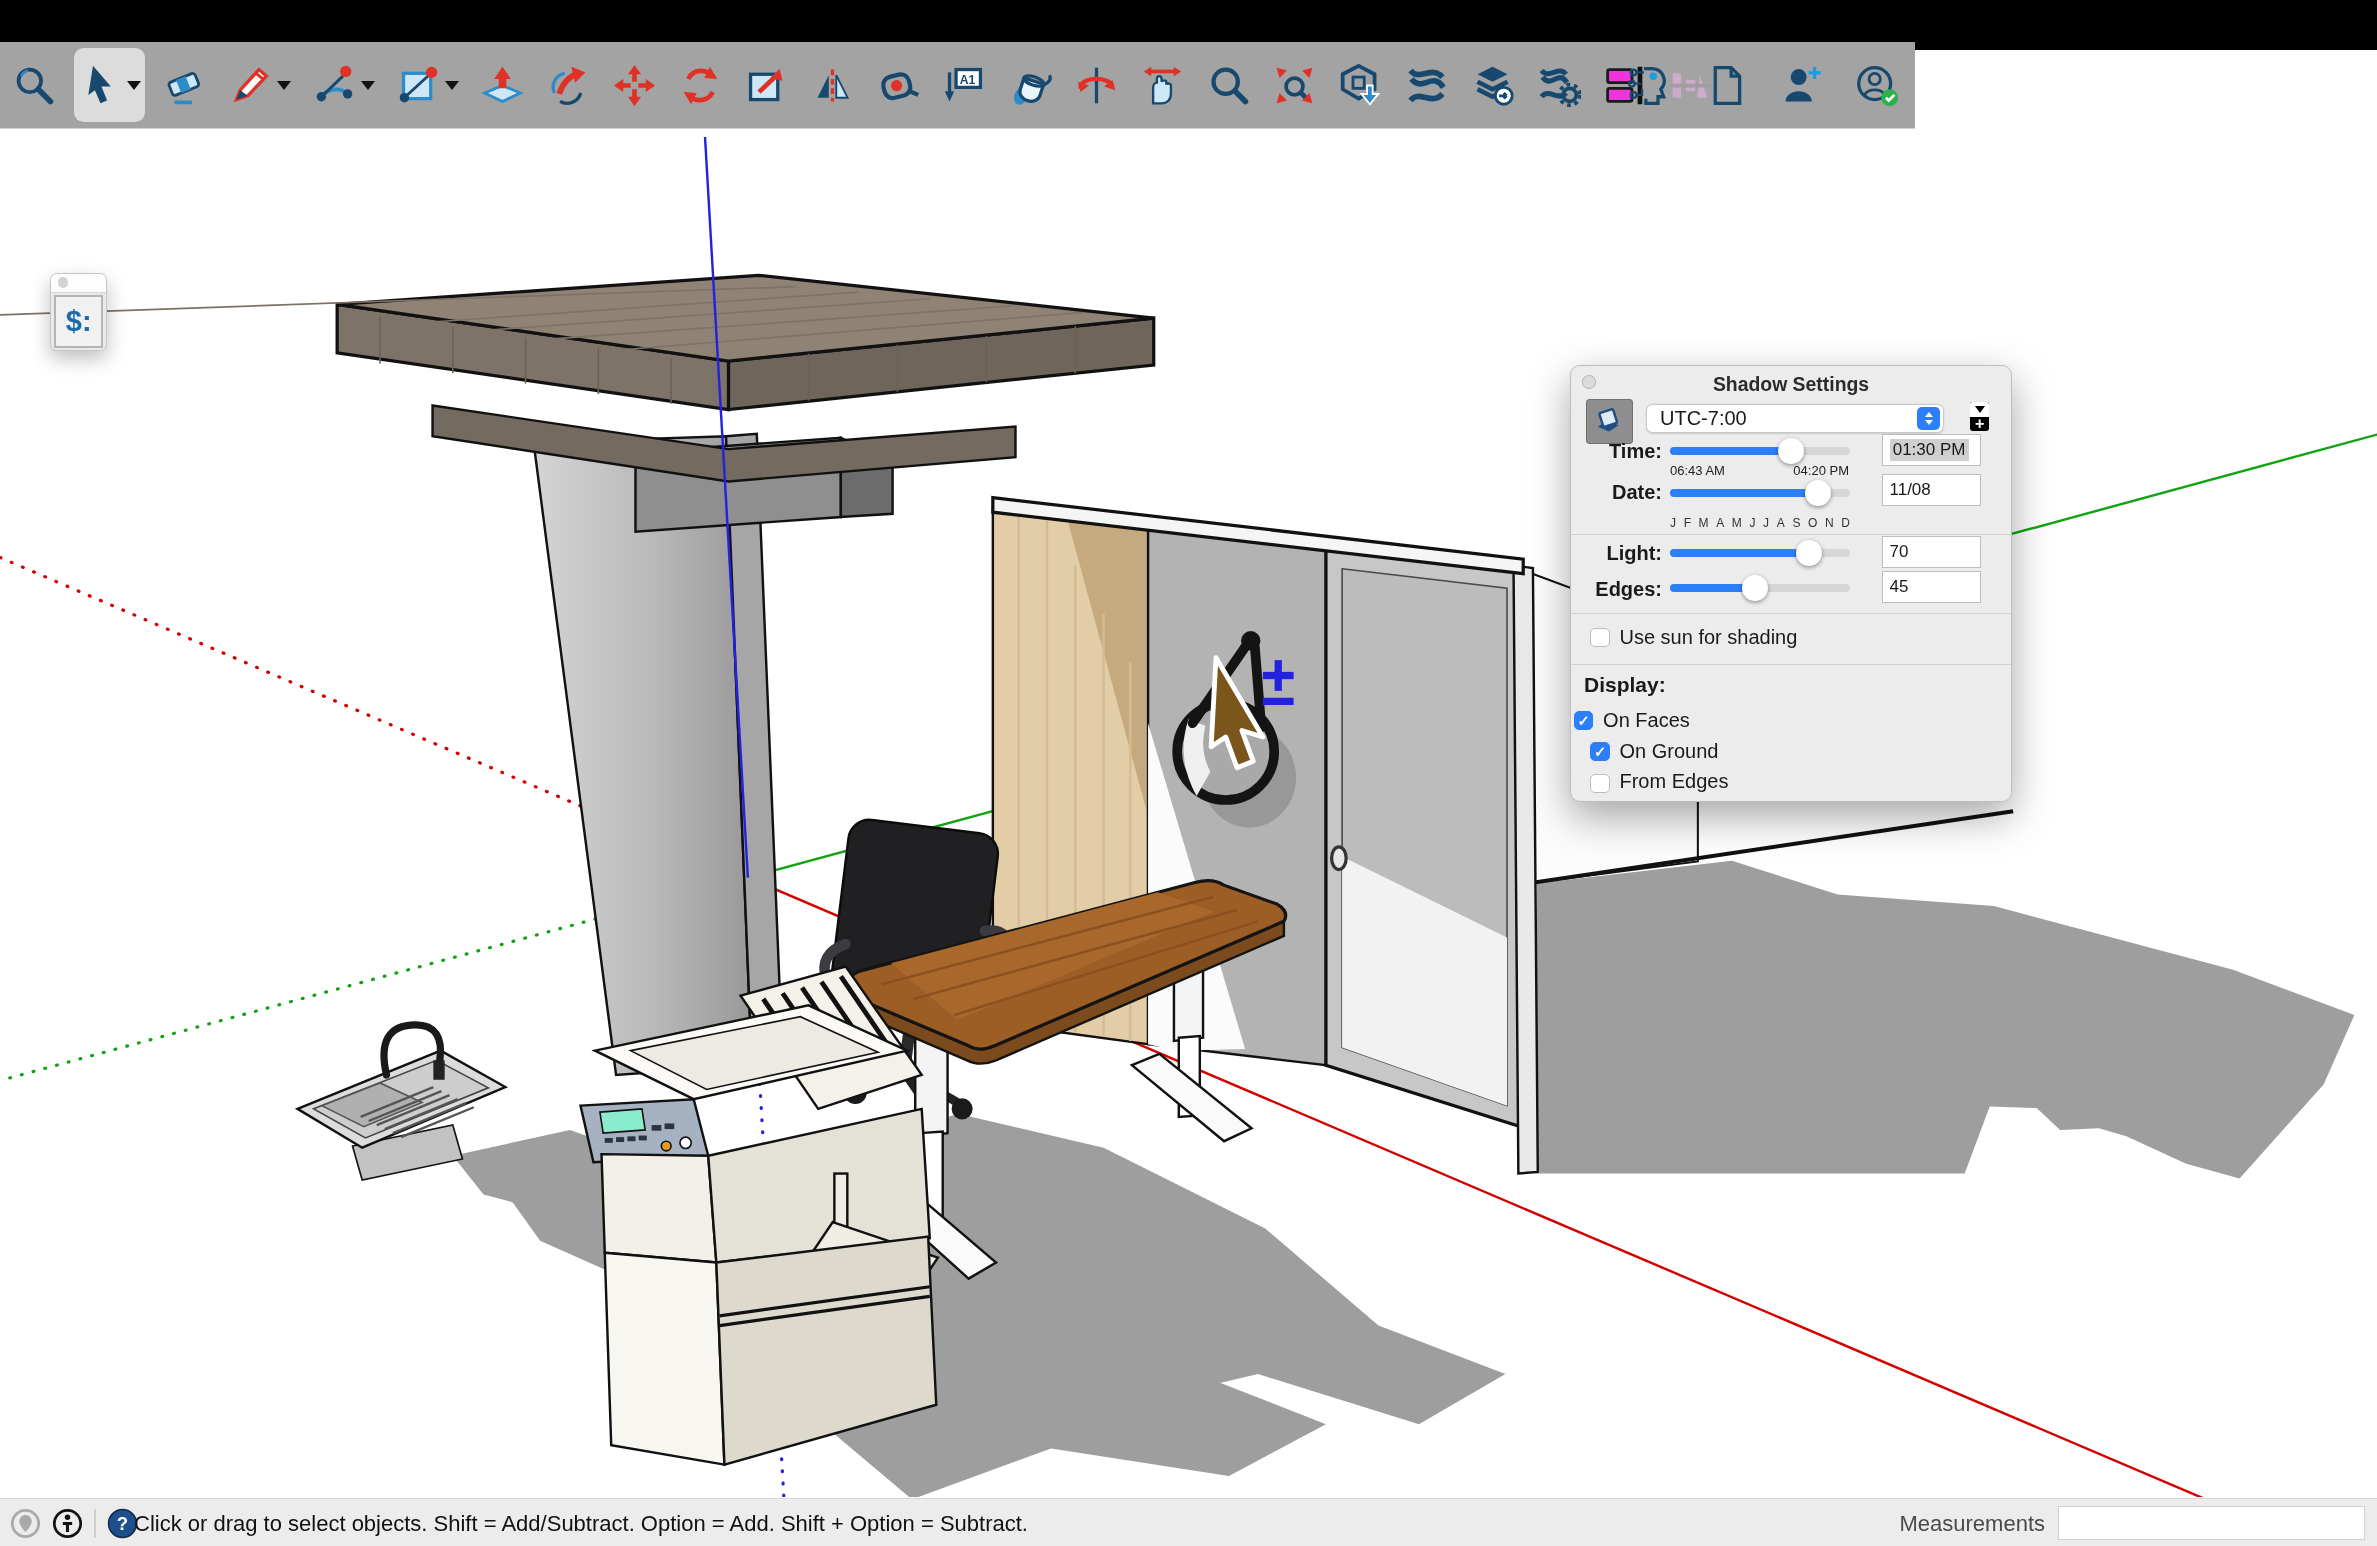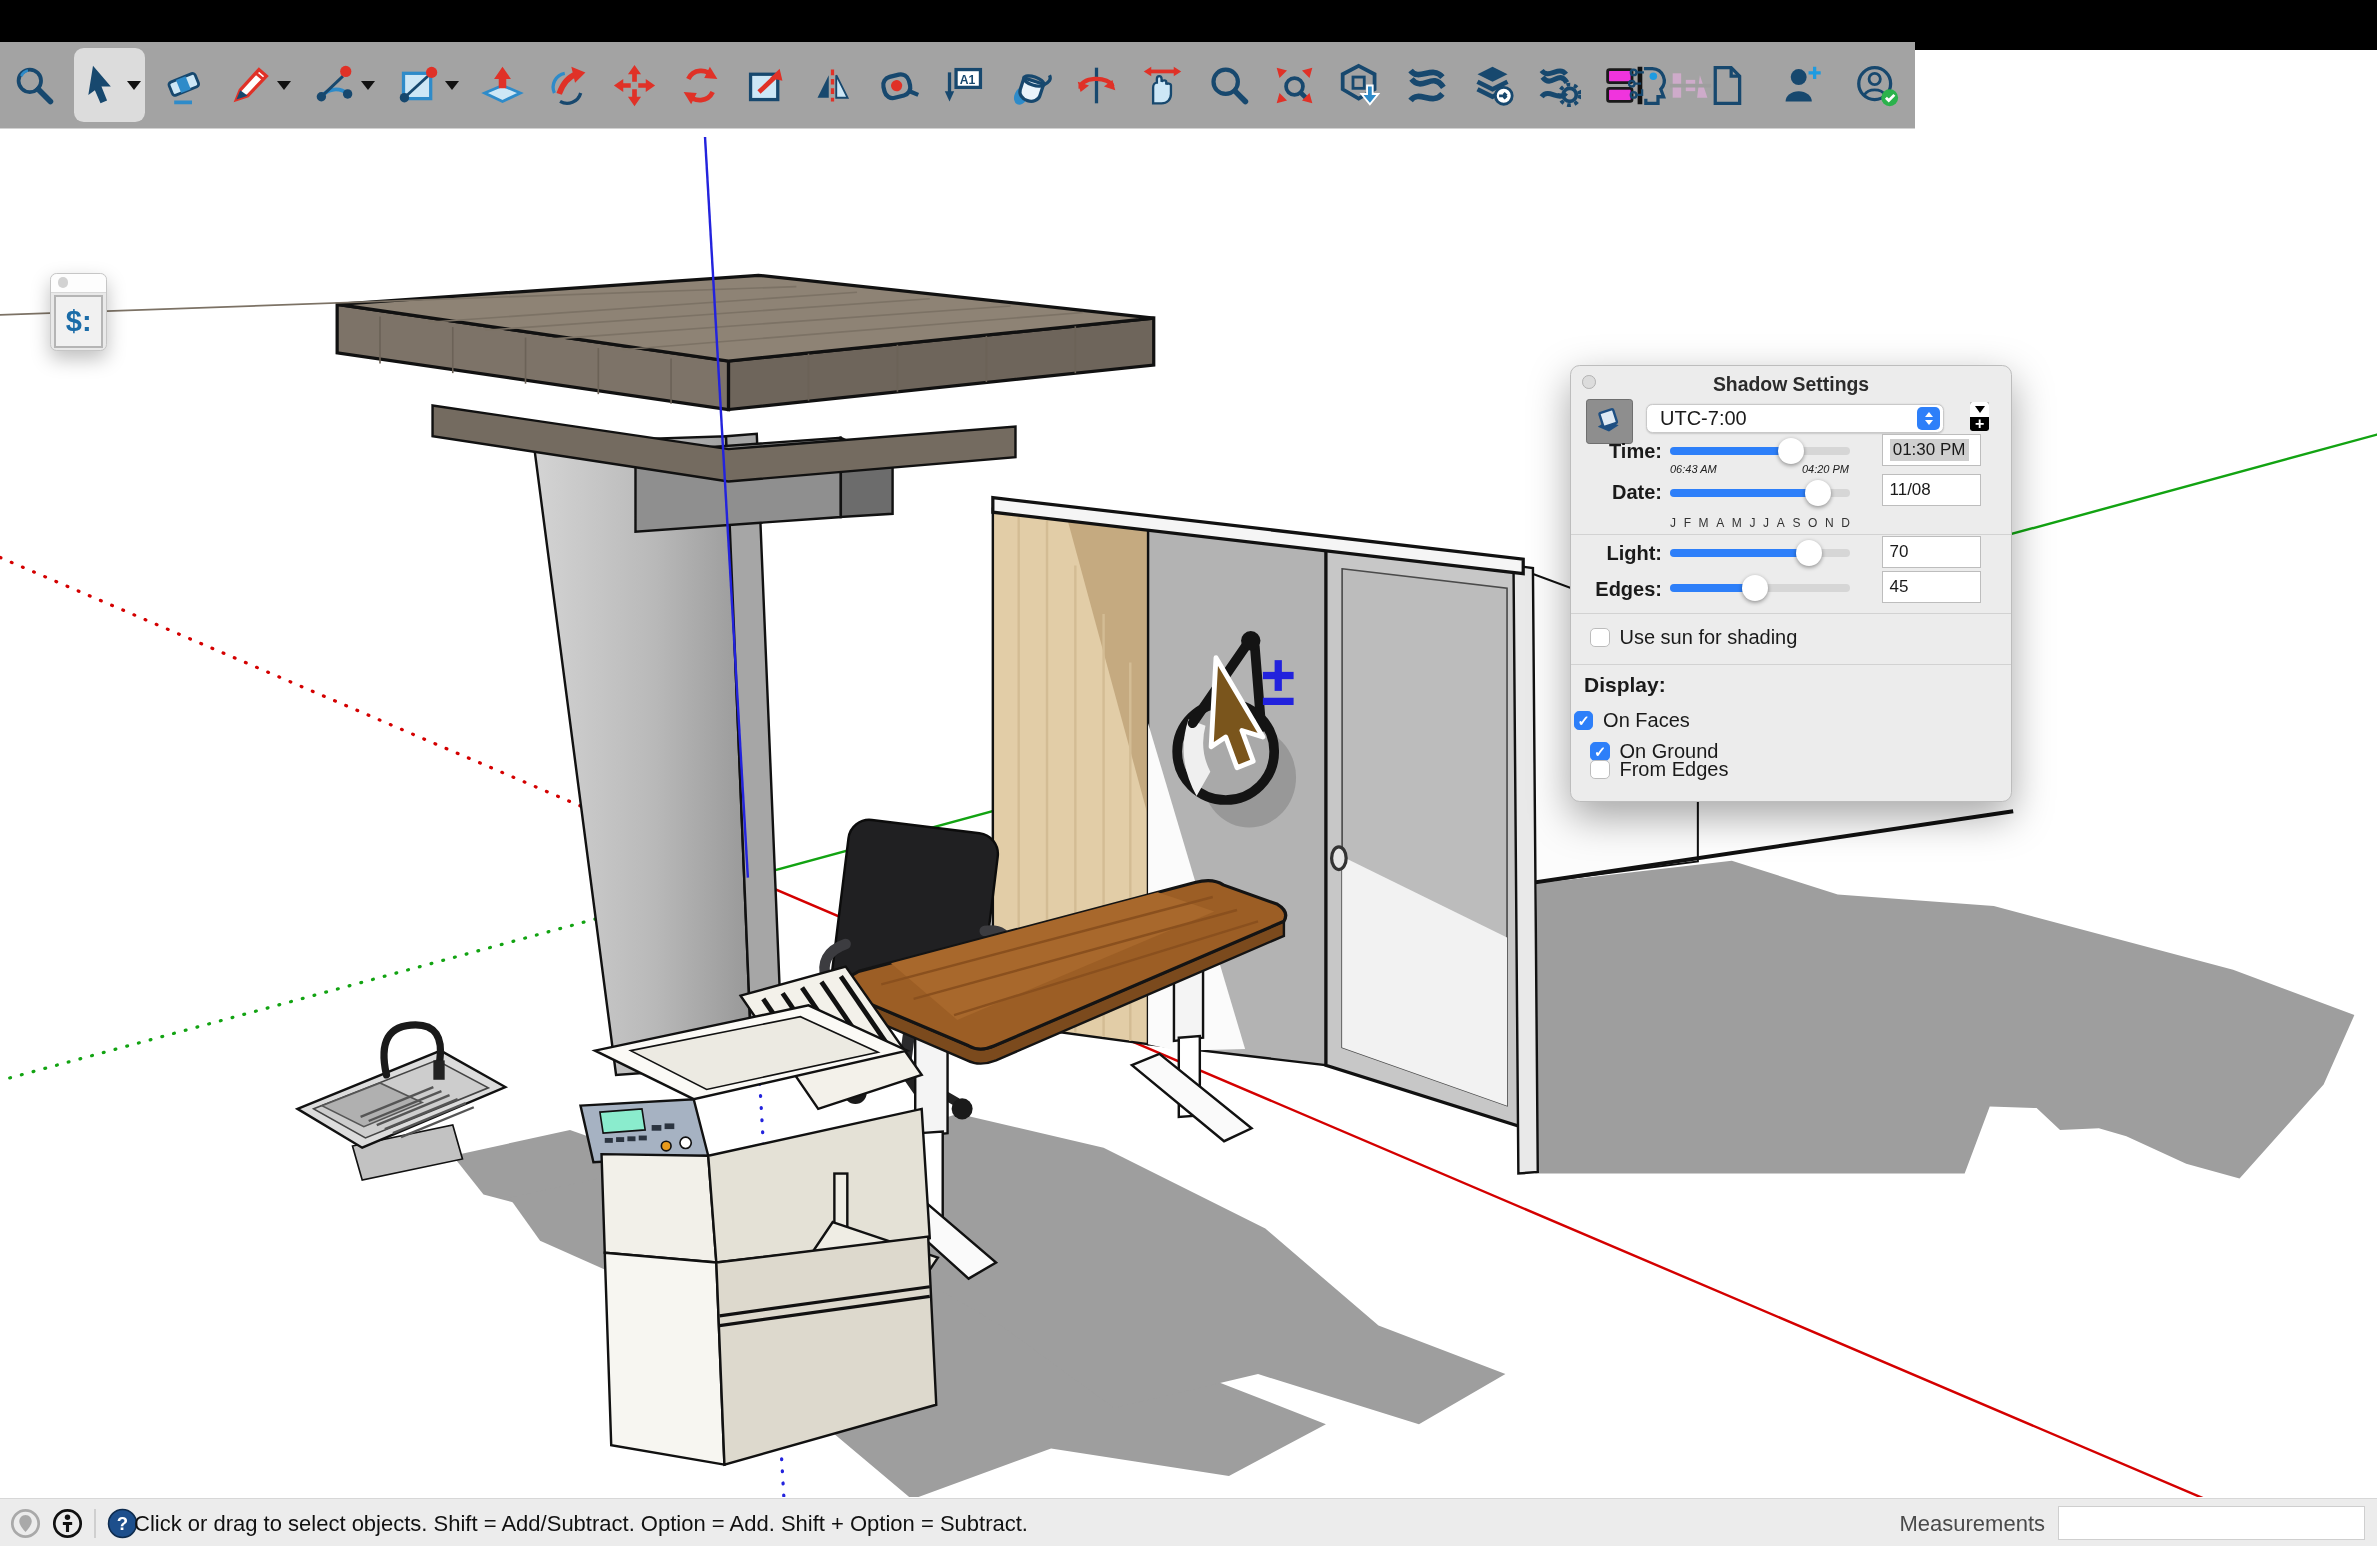--- a/index.html
+++ b/index.html
@@ -44,21 +44,21 @@
   }
   .dlg-titlebar{position:absolute;left:0;top:0;width:100%;height:31px;}
   .dlg-close{position:absolute;left:11.3px;top:9px;width:13.7px;height:13.7px;border-radius:50%;background:#dcdcdc;border:0.8px solid #b2b2b2;box-sizing:border-box;}
   .dlg-title{position:absolute;left:0;top:6.5px;width:100%;text-align:center;font-size:19.4px;font-weight:600;color:#2b2b2b;}
   .dlg-label{position:absolute;width:91px;text-align:right;font-weight:bold;font-size:20px;}
   .slider{position:absolute;width:180px;height:8px;border-radius:4px;background:#d6d6d6;}
   .slider .fill{position:absolute;left:0;top:0;height:8px;border-radius:4px;background:#2d7ff9;}
   .slider .knob{position:absolute;top:-9px;width:26px;height:26px;border-radius:50%;background:#fff;box-shadow:0 1.6px 4px rgba(0,0,0,.4);margin-left:-13px;}
   .val-box{position:absolute;width:99px;height:32px;background:#fff;border:0.8px solid #bdbdbd;box-sizing:border-box;font-size:17px;display:flex;align-items:center;padding-left:6.5px;}
   .val-box.sel span{background:#cfcfcf;padding:0.8px 3.2px;}
-  .sun-times{position:absolute;font-size:11px;color:#222;font-style:italic;}
+  .sun-times{position:absolute;font-size:13px;color:#222;}
   .months{position:absolute;left:99px;top:150px;width:180px;display:flex;justify-content:space-between;font-size:12px;color:#333;}
   .dlg-sep{position:absolute;left:0;width:100%;height:0.8px;background:#d2d2d2;}
   .chk{width:19.4px;height:19.4px;border-radius:4.9px;background:#fff;border:0.8px solid #bcbcbc;box-sizing:border-box;display:inline-flex;align-items:center;justify-content:center;flex:none;}
   .chk.on{background:#2d7ff9;border-color:#2d7ff9;color:#fff;font-size:14.6px;font-weight:bold;}
   .chk.on::after{content:"\2713";}
   .chk-row{position:absolute;display:flex;align-items:center;gap:9.7px;font-size:20px;}
   .popup{
     position:absolute;left:75px;top:38px;width:298px;height:29px;background:#fff;border:0.8px solid #c9c9c9;
     border-radius:6.5px;box-sizing:border-box;display:flex;align-items:center;font-size:20px;padding-left:13px;
     box-shadow:0 0.8px 1.6px rgba(0,0,0,.15);
@@ -612,21 +612,21 @@
   <div style="position:absolute;left:13px;top:307px;font-size:21px;font-weight:bold;">Display:</div>
   <div id="display-options">
       <div class="chk-row" style="left: 3px; top: 343px;">
         <span class="chk on"></span>
         <span>On Faces</span>
       </div>
       <div class="chk-row" style="left: 19.4px; top: 374px;">
         <span class="chk on"></span>
         <span>On Ground</span>
       </div>
-      <div class="chk-row" style="left: 19.4px; top: 392px;">
+      <div class="chk-row" style="left: 19.4px; top: 404px; align-items: flex-end;">
         <span class="chk"></span>
         <span>From Edges</span>
       </div>
     </div>
 </div>
 
 <div class="statusbar">
   <div class="status-icons">
     <svg viewBox="0 0 40 40">
       <circle cx="20" cy="20" r="17" fill="none" stroke="#a9a9a9" stroke-width="3.5"></circle>

